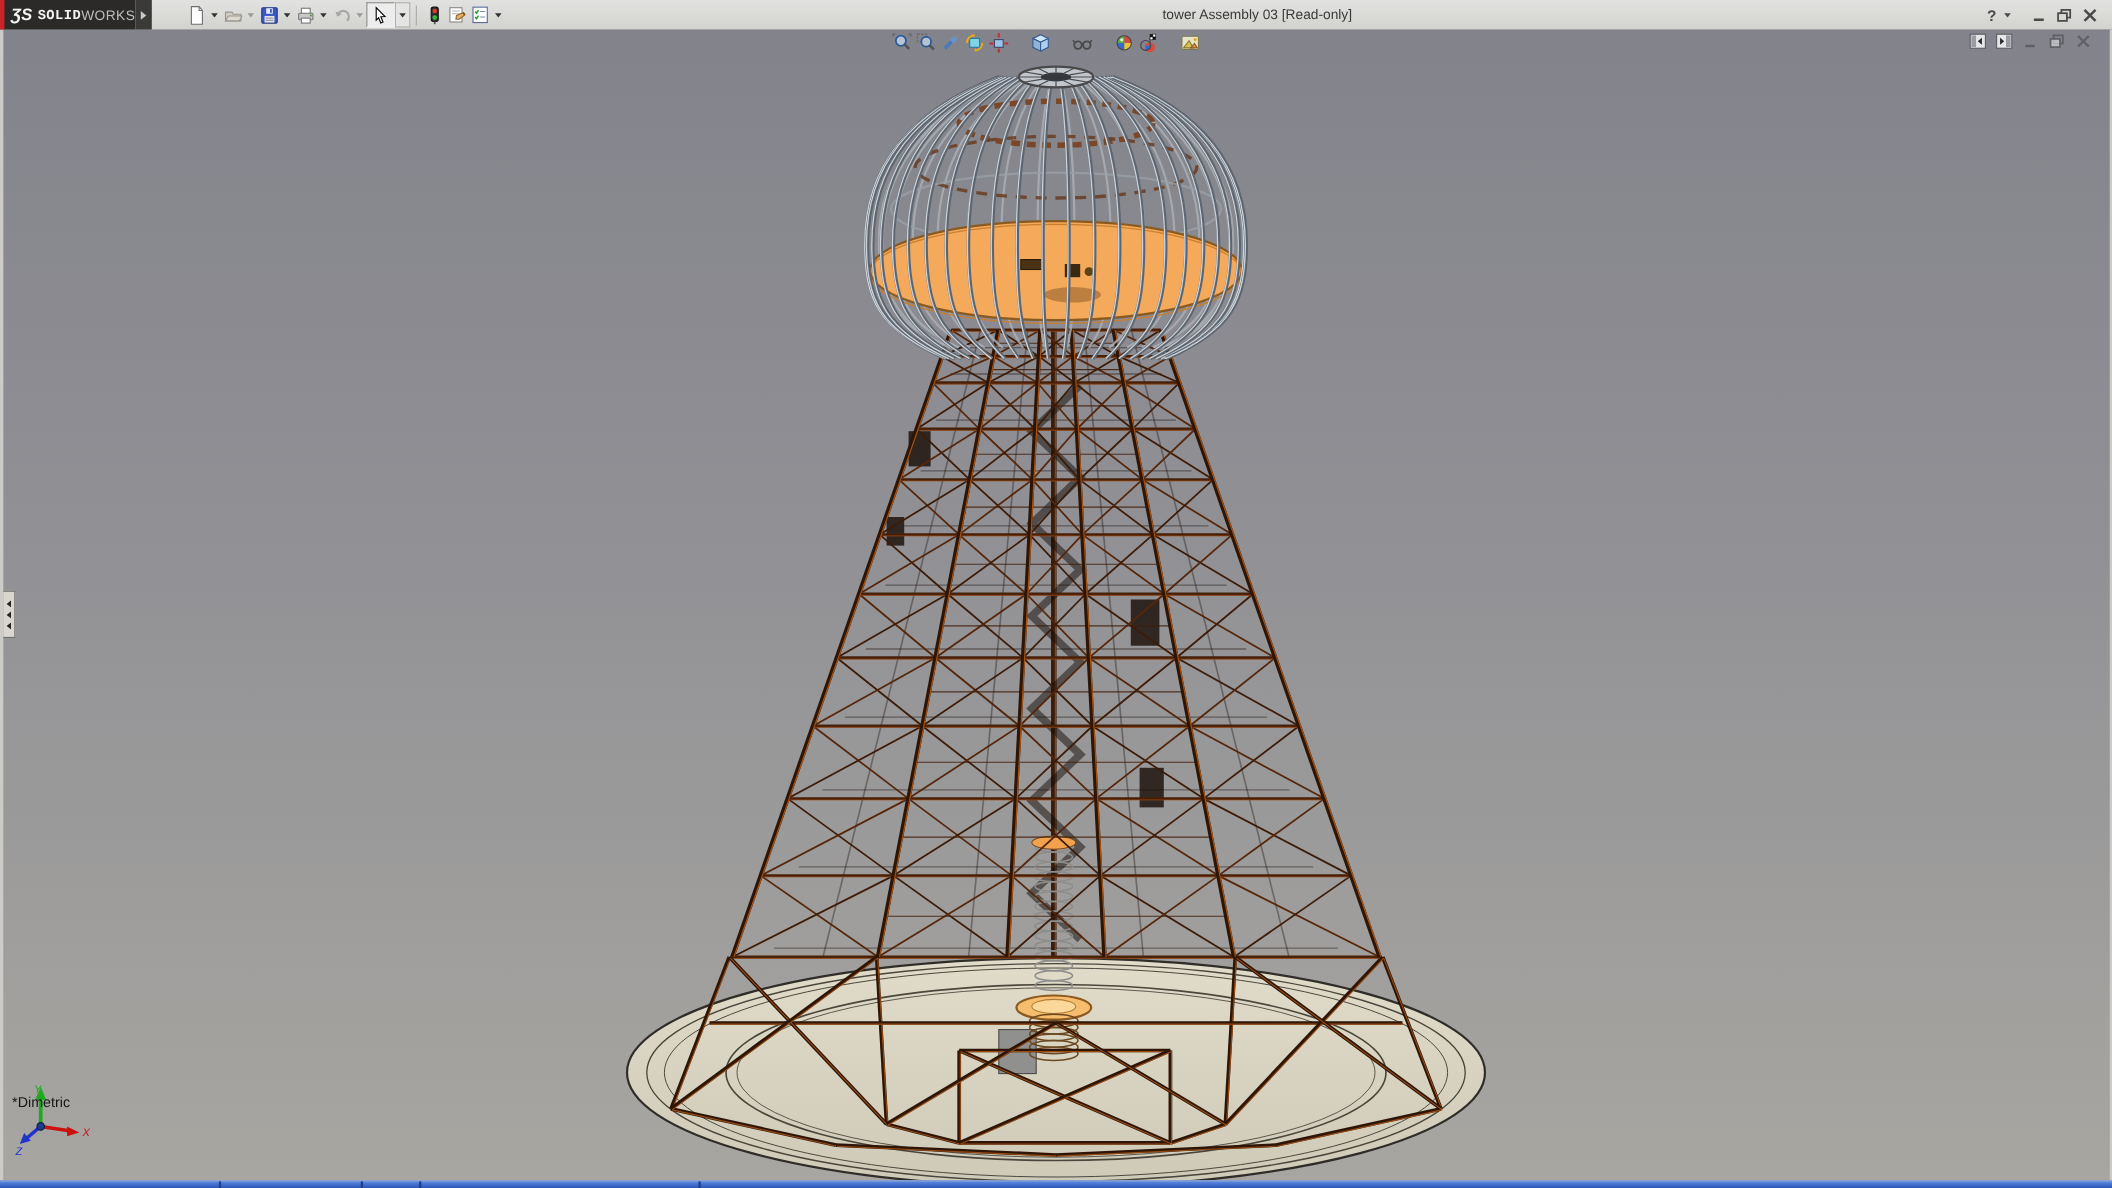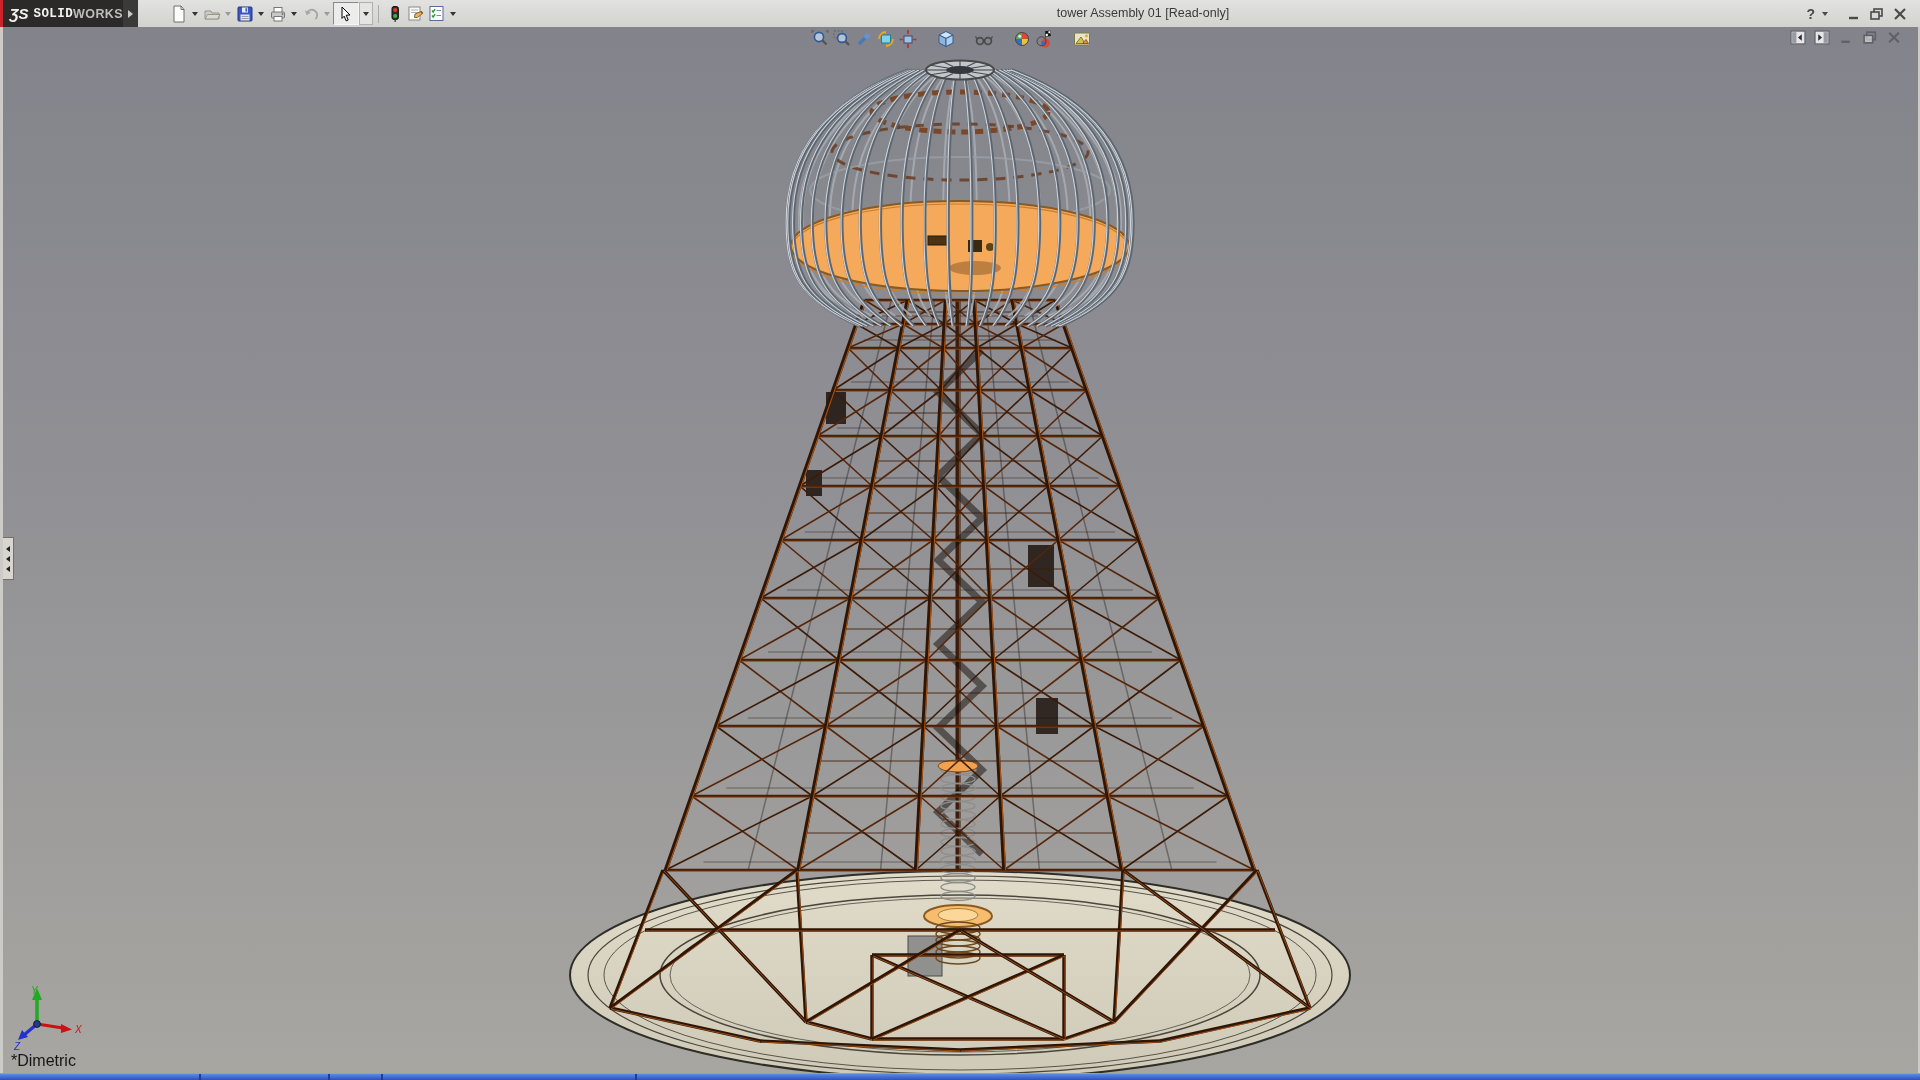--- a/index.html
+++ b/index.html
@@ -7,21 +7,21 @@
   #window{position:absolute;inset:0;}
 
   
   #titlebar{position:absolute;left:0;top:0;width:1920px;height:27px;
     background:linear-gradient(#e2e2e0,#d2d2cf);border-bottom:1px solid #8e8e8c;}
   #logo{position:absolute;left:0;top:0;height:27px;width:123px;background:#2b2a28;
     display:flex;align-items:center;}
   #logo .redbar{width:6px;height:27px;background:#cc2229;}
   #logo .glyph{color:#f4f4f4;font-style:italic;font-weight:bold;font-size:15px;margin-left:6px;}
   #logo .b1{color:#f2f2f2;font-weight:bold;font-size:12.5px;letter-spacing:.4px;margin-left:5px;font-family:Liberation Mono, monospace;}
-  #logo .b2{color:#bdbdbd;font-weight:bold;font-size:12.5px;letter-spacing:.4px;}
+  #logo .b2{color:#bdbdbd;font-weight:normal;font-size:12.5px;letter-spacing:.4px;}
   #logo-flyout{position:absolute;left:123px;top:0;width:15px;height:27px;background:#3a3a38;
     display:flex;align-items:center;justify-content:center;}
   #logo-flyout .tri{width:0;height:0;border-left:5px solid #c9c9c9;border-top:4px solid transparent;border-bottom:4px solid transparent;}
 
   #main-toolbar{position:absolute;left:168px;top:2px;height:23px;display:flex;align-items:center;}
   .icon-btn{width:21px;height:21px;display:flex;align-items:center;justify-content:center;}
   .caret-btn{width:12px;height:21px;display:flex;align-items:center;justify-content:center;}
   .caret{width:0;height:0;border-top:4px solid #333;border-left:3.5px solid transparent;border-right:3.5px solid transparent;}
   .caret.dis{border-top-color:#9a9a9a;}
   .tb-sep{width:1px;height:18px;background:#aaa;margin:0 5px;}
@@ -47,21 +47,21 @@
 
   #doc-controls{position:absolute;right:16px;top:3px;display:flex;align-items:center;gap:8px;}
   .dbtn{width:16px;height:15px;display:flex;align-items:center;justify-content:center;}
 
   #feature-tab{position:absolute;left:0;top:510px;width:10px;height:41px;background:#d9d6d0;
     border:1px solid #70706e;border-left:none;display:flex;flex-direction:column;
     align-items:center;justify-content:center;gap:4px;}
   #feature-tab .arr{width:0;height:0;border-right:4px solid #222;border-top:3px solid transparent;border-bottom:3px solid transparent;}
 
   #triad{position:absolute;left:8px;top:955px;}
-  #view-label{position:absolute;left:8px;top:1025px;font-size:16px;color:#161616;}
+  #view-label{position:absolute;left:8px;top:967px;font-size:13px;color:#161616;}
 
   
   #taskbar{position:absolute;left:0;top:1073px;width:1920px;height:7px;
     background:linear-gradient(#5d8ae4,#2a54b4);border-top:1px solid #7aa2ec;box-sizing:border-box;}
   .tsep{position:absolute;top:0;width:2px;height:7px;background:#1e3d8c;}
 </style>
 </head>
 <body>
 
 <div id="window">
@@ -171,21 +171,21 @@
           <path d="M5 11.5 L6.2 13 L8 10.2" fill="none" stroke="#1fa02a" stroke-width="1.4"></path>
           <line x1="9.5" y1="6.5" x2="14" y2="6.5" stroke="#7a8ab0"></line>
           <line x1="9.5" y1="11.5" x2="14" y2="11.5" stroke="#7a8ab0"></line>
         </svg>
       </div>
       <div class="caret-btn">
           <div class="caret"></div>
         </div>
     </div>
 
-    <div id="title-text">tower Assembly 01 [Read-only]</div>
+    <div id="title-text">tower Assembly 03 [Read-only]</div>
 
     <div id="win-controls">
       <span class="q">?</span>
       <div class="caret" style="border-top-color:#4a4a4a;"></div>
       <div style="width:4px;"></div>
       <svg class="glyph-svg" width="16" height="14" viewBox="0 0 16 14">
         <line x1="3" y1="11" x2="12" y2="11" stroke="#4a4a4a" stroke-width="2.4"></line>
         </svg>
       <svg class="glyph-svg" width="16" height="14" viewBox="0 0 16 14">
         <rect x="5" y="2" width="8" height="7" fill="none" stroke="#4a4a4a" stroke-width="1.6"></rect>

